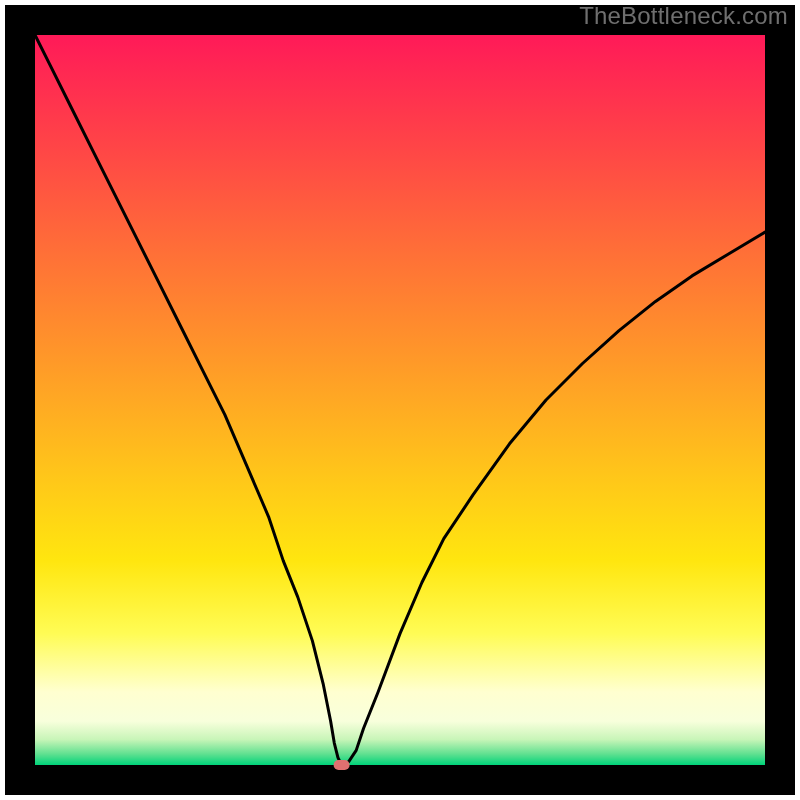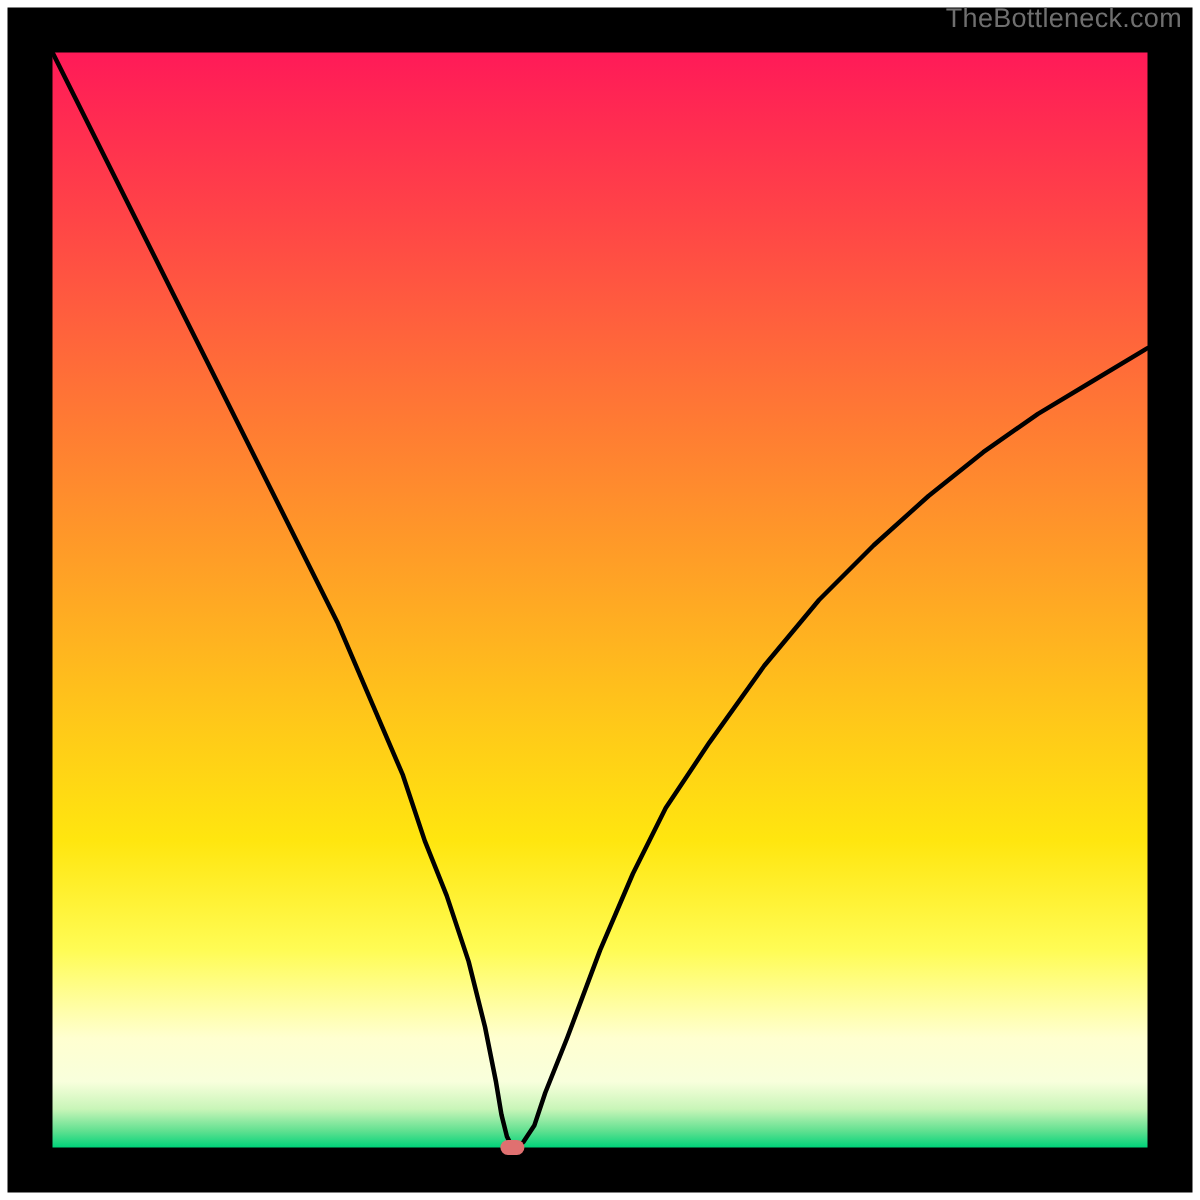--- a/index.html
+++ b/index.html
@@ -10,21 +10,21 @@
   .chart-container {
     position: relative;
     width: 800px;
     height: 800px;
   }
   .watermark {
     position: absolute;
     top: 2px;
     right: 12px;
     font-family: Arial, Helvetica, sans-serif;
-    font-size: 18px;
+    font-size: 24px;
     color: #6f6f6f;
     font-weight: 500;
     letter-spacing: 0.2px;
   }
   svg {
     display: block;
   }
 </style>
 </head>
 <body>

